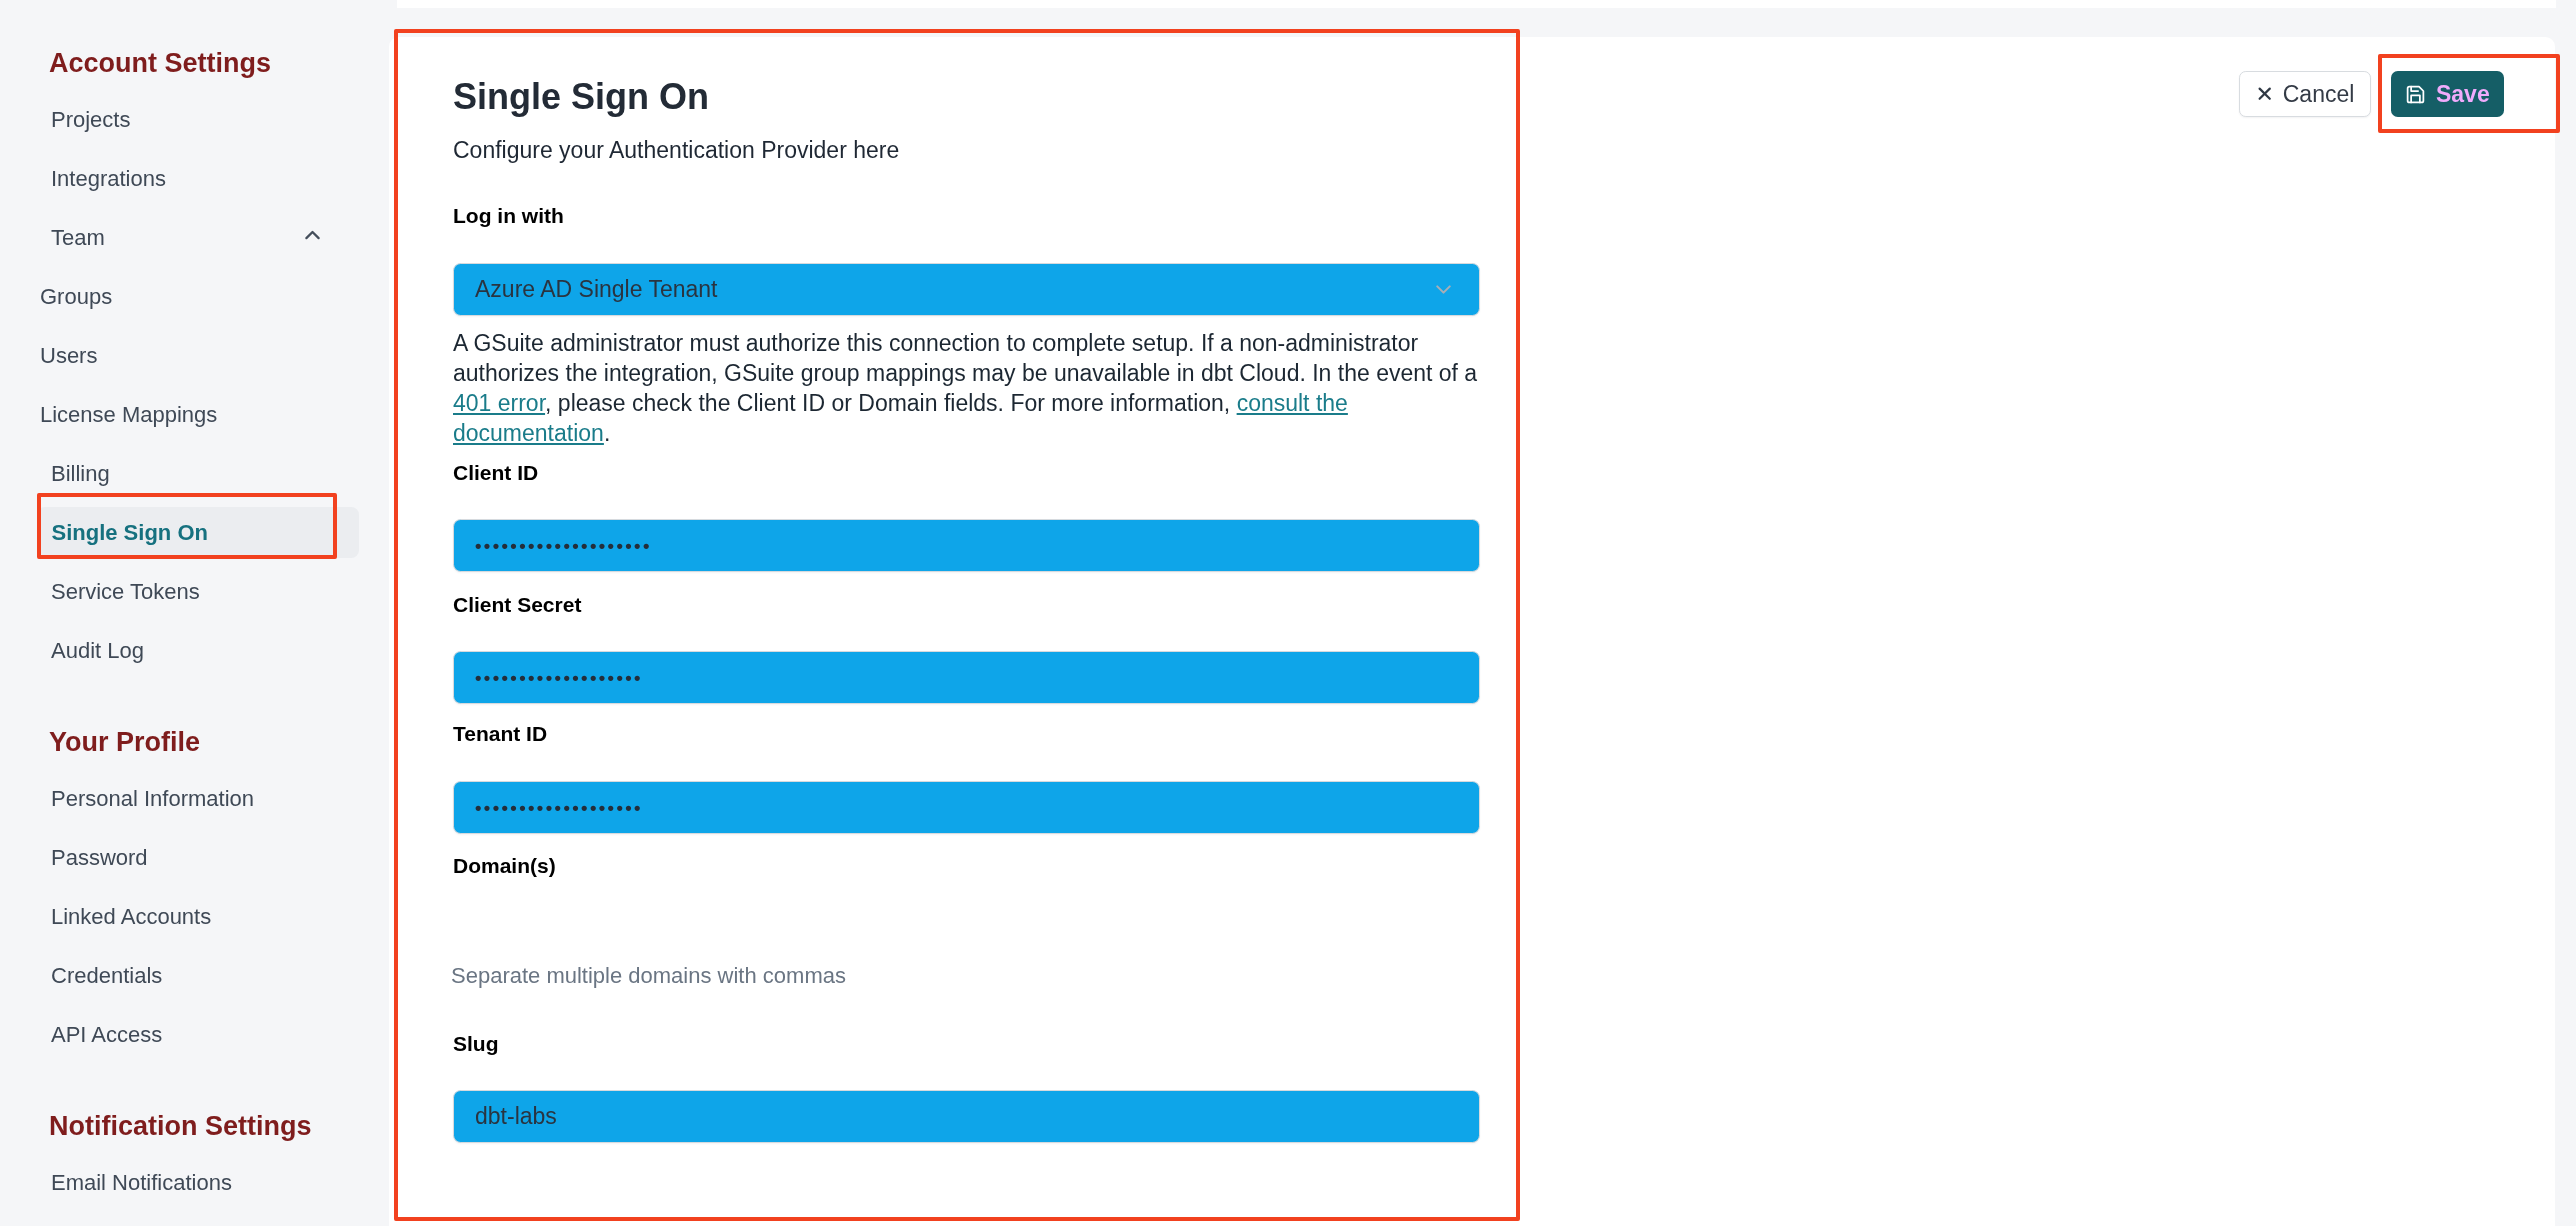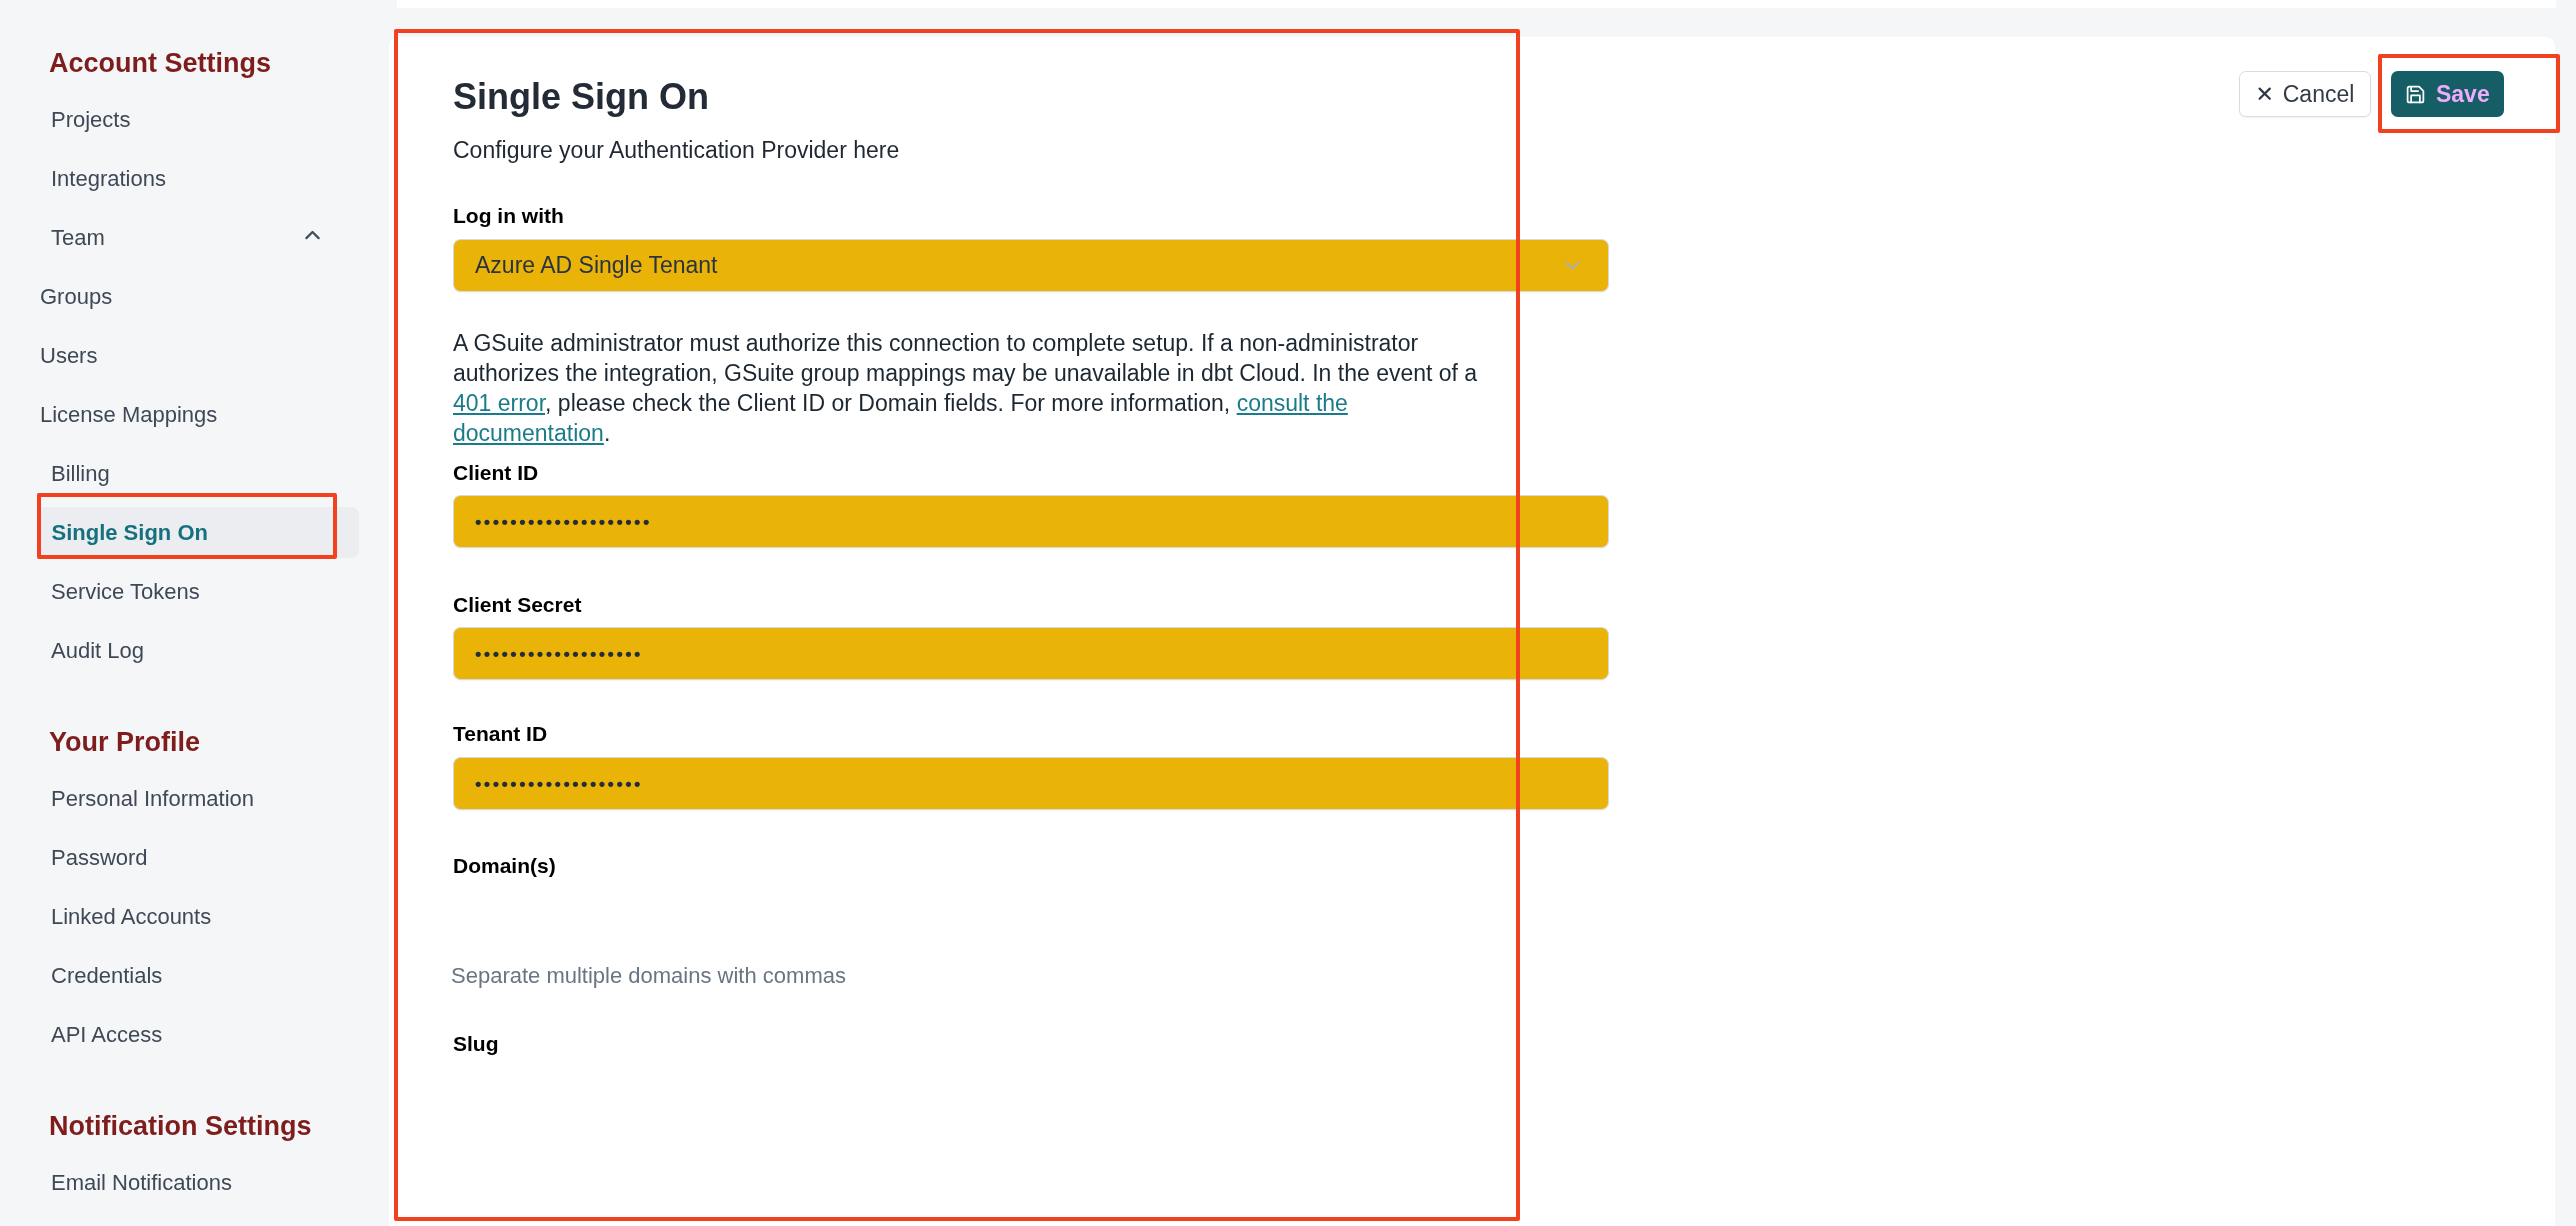--- a/index.html
+++ b/index.html
@@ -36,23 +36,24 @@
   
   .card {
     position:absolute; left:389px; top:37px; width:2166px; height:1189px;
     background:#ffffff; border-radius:9.7px 9.7px 0 0;
   }
   .page-title { position:absolute; left:64px; top:39px; font-size:36px; font-weight:bold; color:#232b36; }
   .page-subtitle { position:absolute; left:64px; top:100px; font-size:23px; color:#1f2834; }
 
   .field-label { position:absolute; left:64px; font-size:21px; font-weight:bold; color:#000000; }
   .control {
-    position:absolute; left:64px; width:1156px; height:53px;
-    background:#eab308; border:1px solid #d6dade; border-radius:7.7px;
+    position:absolute; left:64px; width:1027px; height:53px;
+    background:#0ea5e9; border:1px solid #d6dade; border-radius:7.7px;
     box-shadow:0 1px 1.9px rgba(30,40,50,0.05);
+    margin-top:24px;
   }
   .select-box { display:flex; align-items:center; padding:0 23px 0 21px; cursor:pointer; }
   .select-box .sel-text { font-size:23px; color:#2a3440; }
   .select-box .chevd { margin-left:auto; display:flex; }
 
   .text-input {
     font-family:"Liberation Sans", sans-serif;
     font-size:23px; color:#2a3440; padding:0 21px; outline:none;
   }
   .text-input.masked { font-size:18.4px; font-weight:bold; letter-spacing:2.4px; color:#242e3a; }
@@ -178,20 +179,21 @@
   <div class="field-label" style="top:556px;">Client Secret</div>
   <input class="control text-input masked" style="top: 590px;" type="text" value="•••••••••••••••••••">
 
   <div class="field-label" style="top:685px;">Tenant ID</div>
   <input class="control text-input masked" style="top: 720px;" type="text" value="•••••••••••••••••••">
 
   <div class="field-label" style="top:817px;">Domain(s)</div>
   <div class="helper-text" style="top:926px;">Separate multiple domains with commas</div>
 
   <div class="field-label" style="top:995px;">Slug</div>
+  <input class="control text-input" style="top: 1029px;" type="text" value="dbt-labs">
 
   <div class="btn btn-cancel">
     <span style="display:flex;">
       <svg width="17.4" height="17.4" viewBox="0 0 24 24" fill="none" stroke="#2f3844" stroke-width="3" stroke-linecap="round">
           <line x1="5" y1="5" x2="19" y2="19"></line>
           <line x1="19" y1="5" x2="5" y2="19"></line>
         </svg>
     </span>
     <span>Cancel</span>
   </div>

